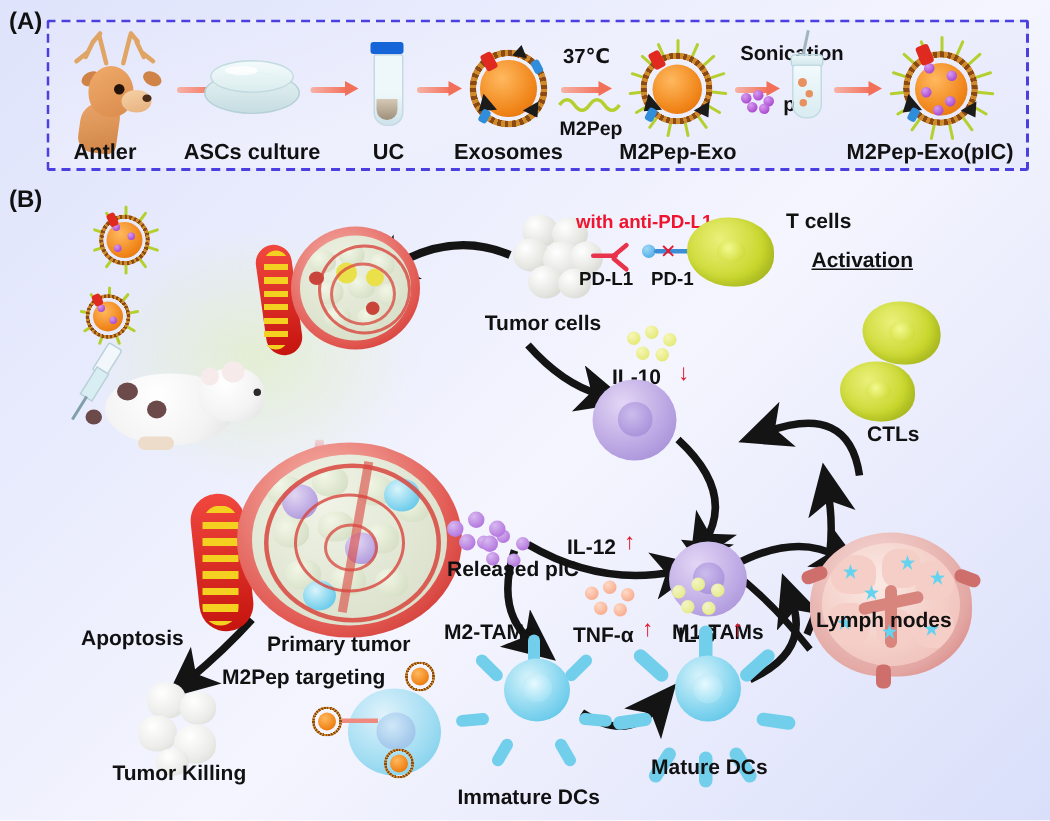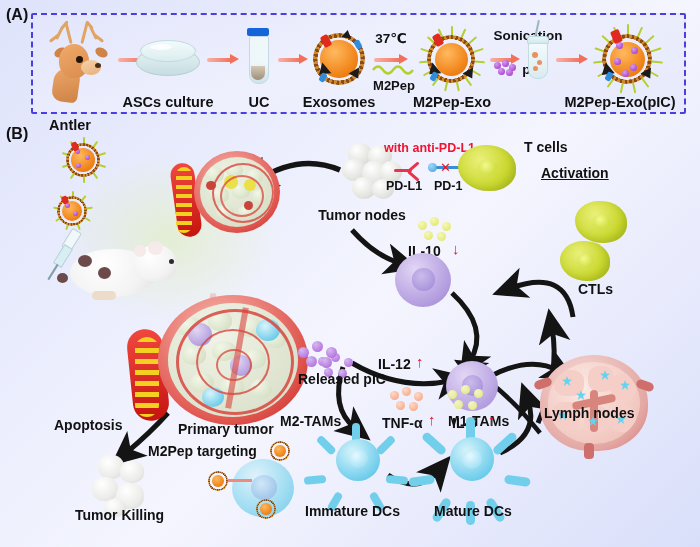--- a/index.html
+++ b/index.html
@@ -196,21 +196,21 @@
       <div class="antlerSeg" style="left:18px;top:0px;width:3px;height:10px;transform:rotate(40deg);"></div>
       <div class="antlerSeg" style="left:43px;top:0px;width:3px;height:10px;transform:rotate(-40deg);"></div>
       <div class="ear" style="left:9px;top:28px;transform:rotate(-28deg);"></div>
       <div class="ear" style="left:50px;top:28px;transform:rotate(28deg);"></div>
       <div class="neck"></div>
       <div class="head"></div>
       <div class="snout"></div>
       <div class="eye"></div>
       <div class="nose"></div>
     </div>
-    <div class="aLabel" style="left:70px;top:94px;margin-top:23px;">Antler</div>
+    <div class="aLabel" style="left:70px;top:94px;">Antler</div>
 
     <div class="aArrow" style="left:118px;top:55px;width:34px;">
       <div class="shaft"></div>
         <div class="head"></div>
     </div>
 
     <div class="dish" style="left:136px;top:38px;width:64px;height:40px;">
       <div class="bowl"></div>
         <div class="lidtop"></div>
         <div class="gloss"></div>
@@ -438,21 +438,21 @@
 
     <div style="position:absolute;left:340px;top:18px;width:64px;height:62px;">
       <div class="cellGrey" style="left:8px;top:2px;width:24px;height:22px;"></div>
       <div class="cellGrey" style="left:28px;top:4px;width:24px;height:22px;"></div>
       <div class="cellGrey" style="left:2px;top:18px;width:24px;height:22px;"></div>
       <div class="cellGrey" style="left:22px;top:20px;width:26px;height:24px;"></div>
       <div class="cellGrey" style="left:40px;top:20px;width:22px;height:22px;"></div>
       <div class="cellGrey" style="left:12px;top:36px;width:24px;height:22px;"></div>
       <div class="cellGrey" style="left:32px;top:38px;width:22px;height:20px;"></div>
     </div>
-    <div class="bLabel center" style="left:362px;top:84px;">Tumor nodes</div>
+    <div class="bLabel center" style="left:362px;top:84px;">Tumor cells</div>
 
     <div class="bLabel red" style="left:384px;top:18px;">with anti-PD-L1</div>
 
     <div style="position:absolute;left:394px;top:34px;width:34px;height:28px;">
       <div class="pdArm" style="left:0;top:12px;width:18px;height:3px;"></div>
       <div class="pdArm" style="left:14px;top:13px;width:14px;height:3px;transform:rotate(-40deg);"></div>
       <div class="pdArm" style="left:14px;top:13px;width:14px;height:3px;transform:rotate(40deg);"></div>
     </div>
     <div class="pdDot" style="left:428px;top:40px;"></div>
     <div class="pdStick" style="left:436px;top:43px;width:24px;"></div>
@@ -480,21 +480,21 @@
       <div class="cyto cy-yellow" style="left:24px;top:5px;"></div>
       <div class="cyto cy-yellow" style="left:6px;top:14px;"></div>
       <div class="cyto cy-yellow" style="left:19px;top:15px;"></div>
     </div>
     <div class="bLabel" style="left:408px;top:120px;">IL-10</div>
     <div class="bLabel arrowDown" style="left:452px;top:117px;font-size:15px;">↓</div>
 
     <div class="mac m2" style="left:395px;top:130px;width:56px;height:54px;">
       <div class="nuc"></div>
     </div>
-    <div class="bLabel" style="left:280px;top:290px;text-align:center;">M2-TAMs</div>
+    <div class="bLabel" style="left:296px;top:290px;text-align:center;">M2-TAMs</div>
 
     <div class="mac m1" style="left:446px;top:238px;width:52px;height:50px;">
       <div class="nuc"></div>
     </div>
     <div class="bLabel" style="left:448px;top:290px;">M1-TAMs</div>
 
     <div style="position:absolute;left:318px;top:230px;width:44px;height:28px;">
       <div class="cyto cy-purple" style="left:0;top:4px;"></div>
       <div class="cyto cy-purple" style="left:13px;top:0;"></div>
       <div class="cyto cy-purple" style="left:26px;top:5px;"></div>
@@ -611,21 +611,21 @@
       <div class="dcArm" style="left:32px;top:0px;width:8px;height:22px;transform:rotate(0deg);"></div>
       <div class="dcArm" style="left:10px;top:8px;width:8px;height:22px;transform:rotate(-45deg);"></div>
       <div class="dcArm" style="left:54px;top:8px;width:8px;height:22px;transform:rotate(45deg);"></div>
       <div class="dcArm" style="left:2px;top:34px;width:8px;height:22px;transform:rotate(-95deg);"></div>
       <div class="dcArm" style="left:62px;top:34px;width:8px;height:22px;transform:rotate(95deg);"></div>
       <div class="dcArm" style="left:16px;top:50px;width:8px;height:20px;transform:rotate(-150deg);"></div>
       <div class="dcArm" style="left:48px;top:50px;width:8px;height:20px;transform:rotate(150deg);"></div>
       <div class="dcBody" style="left:16px;top:16px;width:44px;height:42px;"></div>
       <div class="nuc" style="left:28px;top:26px;width:20px;height:19px;"></div>
     </div>
-    <div class="bLabel" style="left:305px;top:380px;">Immature DCs</div>
+    <div class="bLabel" style="left:305px;top:400px;">Immature DCs</div>
 
     <div class="dc" style="position:absolute;left:432px;top:296px;width:80px;height:80px;">
       <div class="dcArm" style="left:34px;top:-2px;width:9px;height:28px;transform:rotate(0deg);"></div>
       <div class="dcArm" style="left:8px;top:6px;width:9px;height:28px;transform:rotate(-48deg);"></div>
       <div class="dcArm" style="left:58px;top:6px;width:9px;height:28px;transform:rotate(48deg);"></div>
       <div class="dcArm" style="left:-2px;top:34px;width:9px;height:26px;transform:rotate(-98deg);"></div>
       <div class="dcArm" style="left:68px;top:34px;width:9px;height:26px;transform:rotate(98deg);"></div>
       <div class="dcArm" style="left:12px;top:54px;width:9px;height:26px;transform:rotate(-148deg);"></div>
       <div class="dcArm" style="left:52px;top:54px;width:9px;height:26px;transform:rotate(148deg);"></div>
       <div class="dcArm" style="left:34px;top:58px;width:9px;height:24px;transform:rotate(180deg);"></div>

